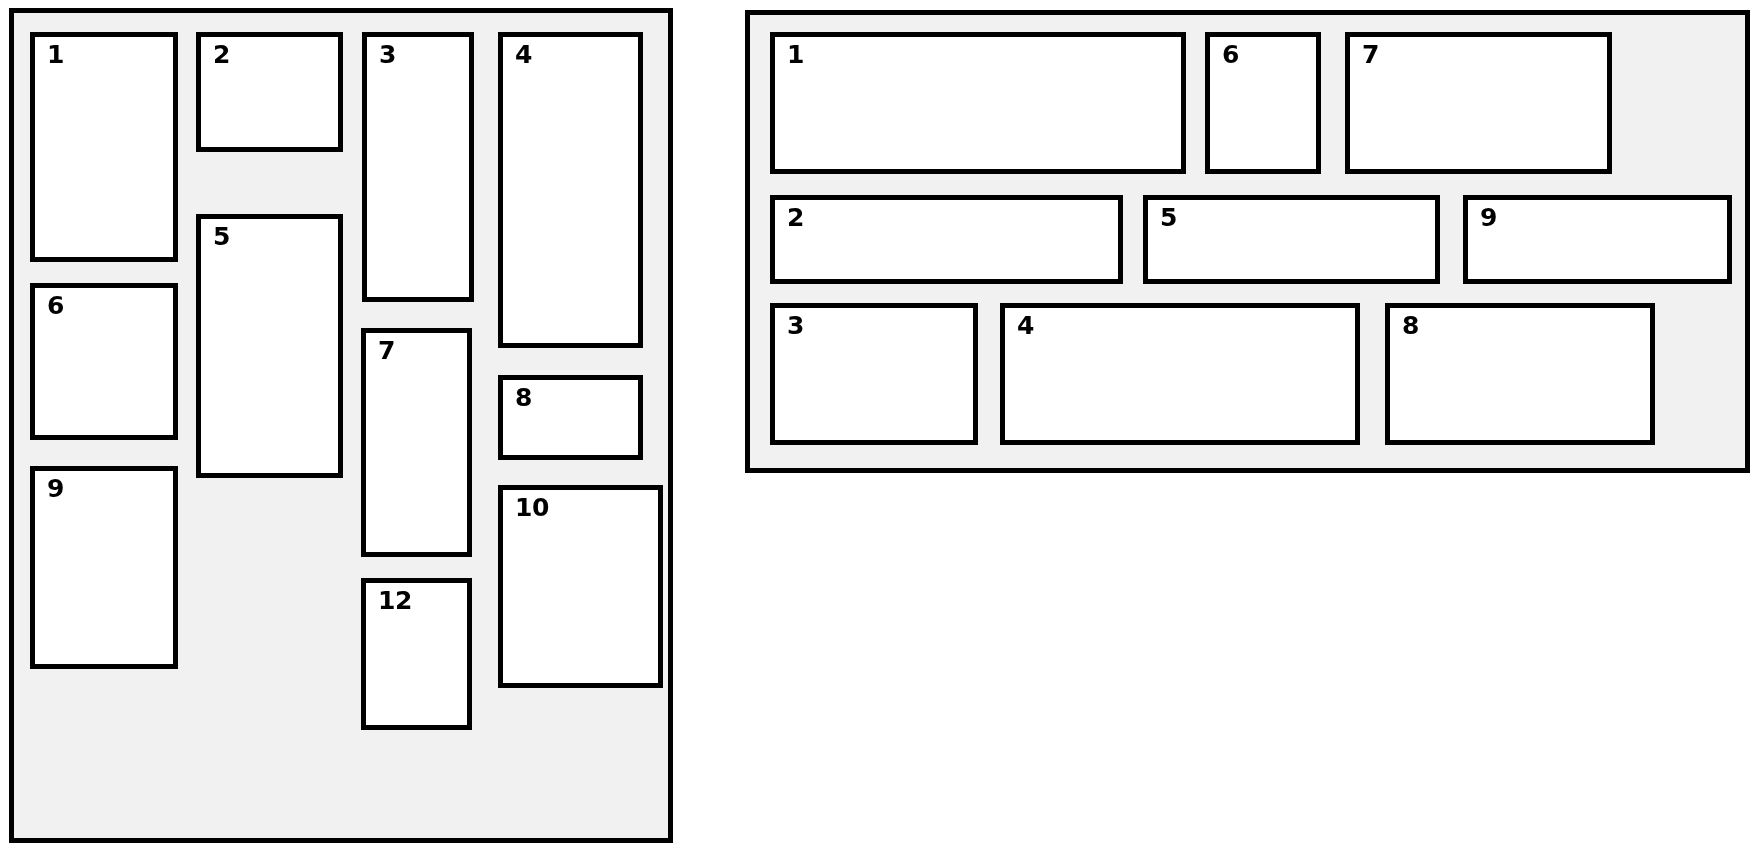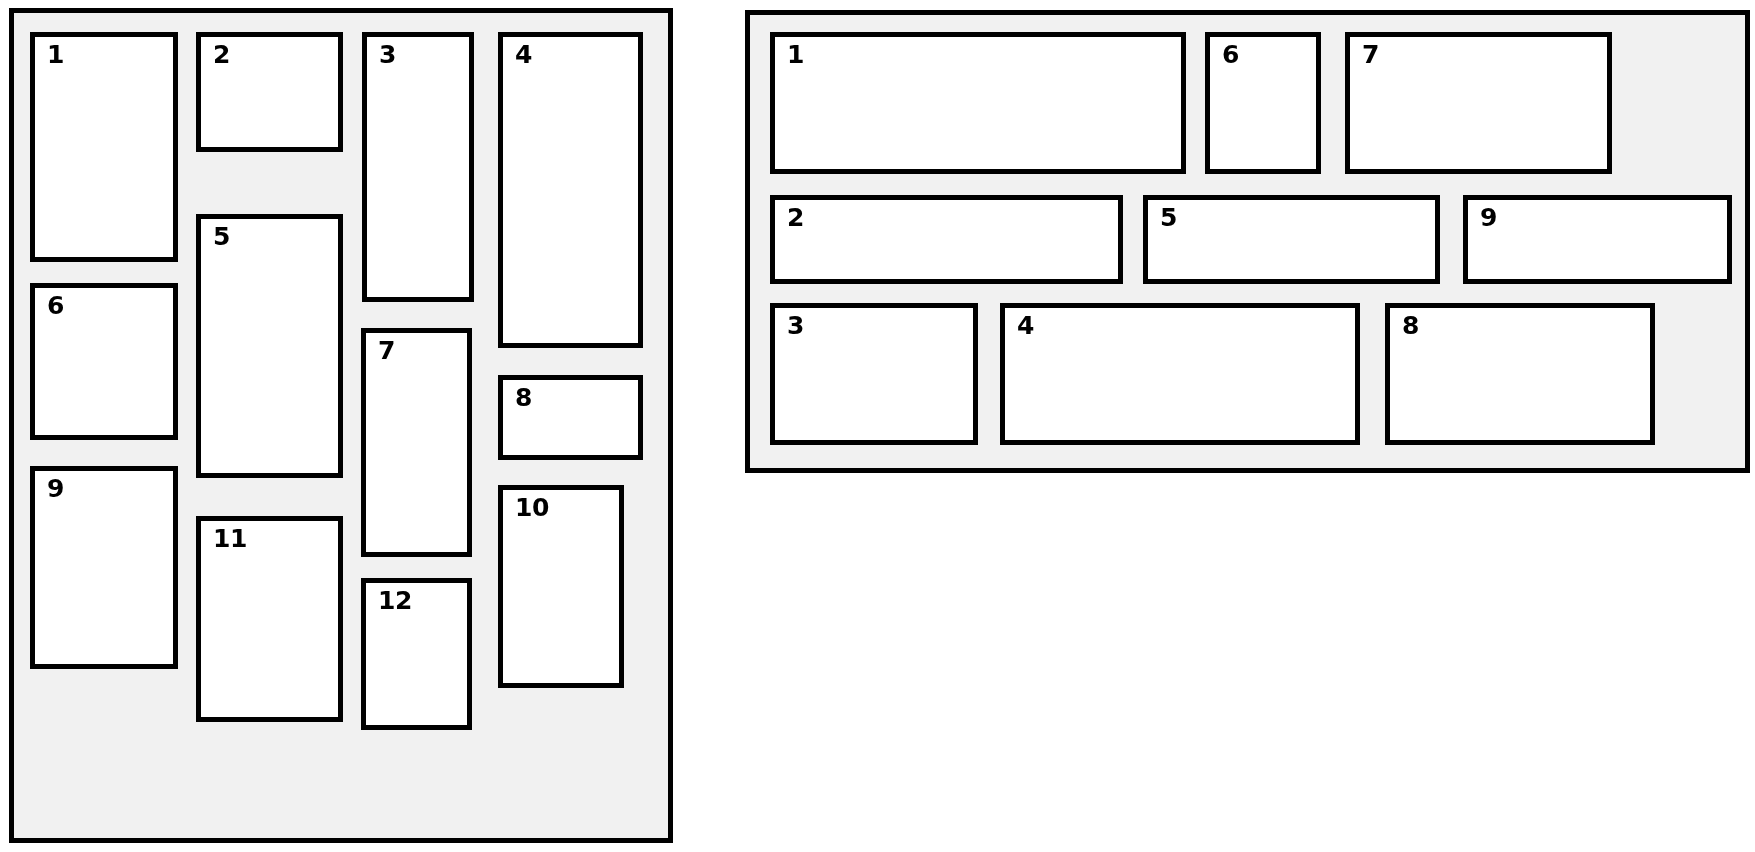--- a/index.html
+++ b/index.html
@@ -79,25 +79,22 @@
     </div>
     <div class="box" style="left: 361px; top: 328px; width: 111px; height: 229px; background: rgb(255, 255, 255); border-color: rgb(0, 0, 0); border-width: 5px;">
       <span class="box-label">7</span>
     </div>
     <div class="box" style="left: 498px; top: 375px; width: 145px; height: 85px; background: rgb(255, 255, 255); border-color: rgb(0, 0, 0); border-width: 5px;">
       <span class="box-label">8</span>
     </div>
     <div class="box" style="left: 30px; top: 466px; width: 148px; height: 203px; background: rgb(255, 255, 255); border-color: rgb(0, 0, 0); border-width: 5px;">
       <span class="box-label">9</span>
     </div>
-    <div class="box" style="left: 498px; top: 485px; width: 126px; height: 203px; background: rgb(255, 255, 255); border-color: rgb(0, 0, 0); border-width: 5px;">
+    <div class="box" style="left: 498px; top: 485px; width: 165px; height: 203px; background: rgb(255, 255, 255); border-color: rgb(0, 0, 0); border-width: 5px;">
       <span class="box-label">10</span>
-    </div>
-    <div class="box" style="left: 196px; top: 516px; width: 147px; height: 206px; background: rgb(255, 255, 255); border-color: rgb(0, 0, 0); border-width: 5px;">
-      <span class="box-label">11</span>
     </div>
     <div class="box" style="left: 361px; top: 578px; width: 111px; height: 152px; background: rgb(255, 255, 255); border-color: rgb(0, 0, 0); border-width: 5px;">
       <span class="box-label">12</span>
     </div>
     <div class="panel" style="left: 745px; top: 10px; width: 1005px; height: 463px; background: rgb(241, 241, 241); border-color: rgb(0, 0, 0); border-width: 5px;"></div>
     <div class="box" style="left: 770px; top: 32px; width: 416px; height: 142px; background: rgb(255, 255, 255); border-color: rgb(0, 0, 0); border-width: 5px;">
       <span class="box-label">1</span>
     </div>
     <div class="box" style="left: 1205px; top: 32px; width: 116px; height: 142px; background: rgb(255, 255, 255); border-color: rgb(0, 0, 0); border-width: 5px;">
       <span class="box-label">6</span>

